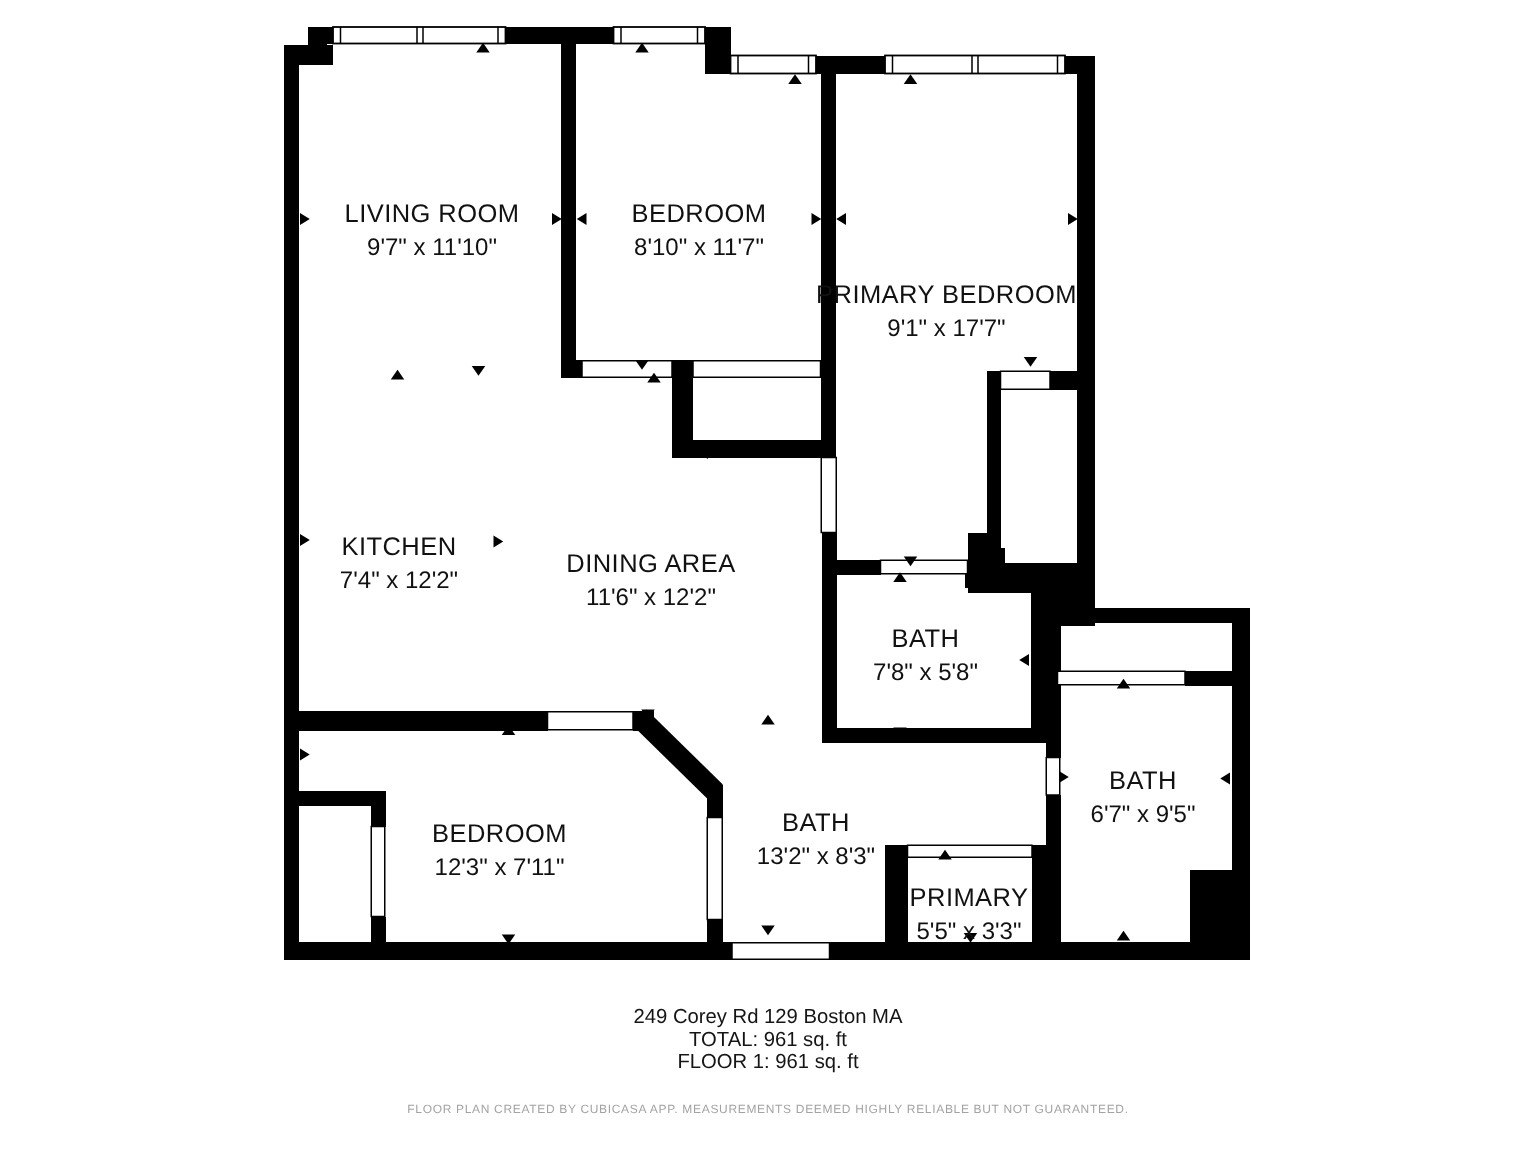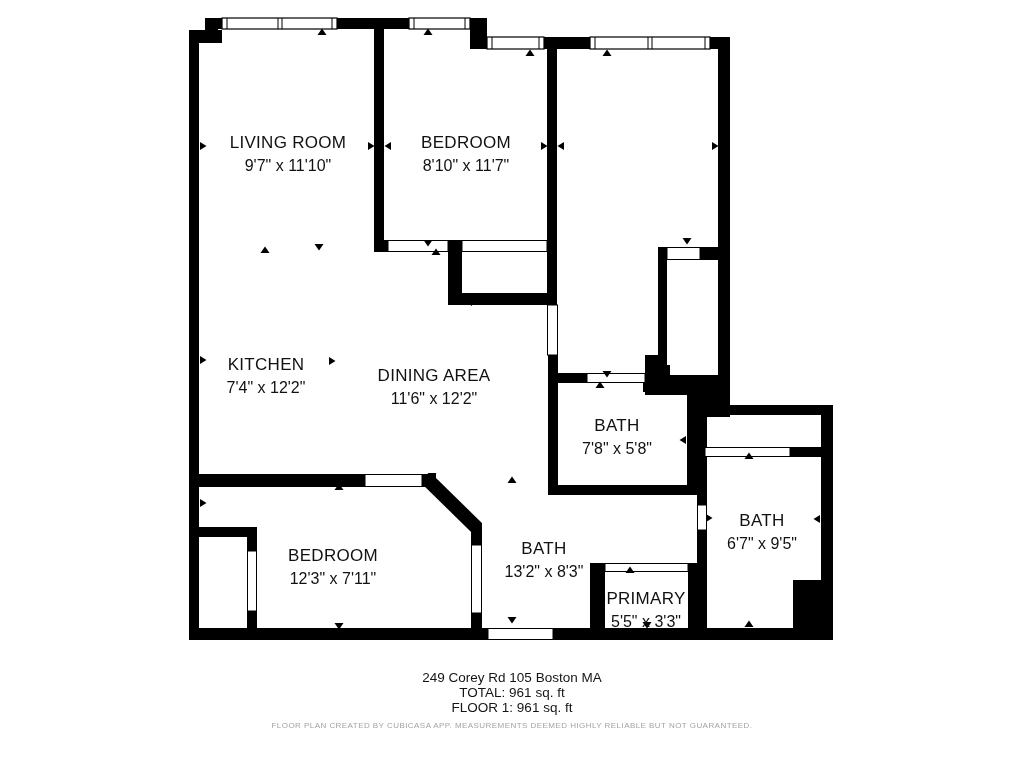--- a/index.html
+++ b/index.html
@@ -8,21 +8,21 @@
     font-family:"Liberation Sans", sans-serif; overflow:hidden;
   }
   #plan-svg { position:absolute; left:0; top:0; }
   .room { position:absolute; transform:translate(-50%,-50%); text-align:center;
           white-space:nowrap; color:#111; }
   .rname { font-size:17px; letter-spacing:0.3px; }
   .rdims { font-size:16px; margin-top:4px; }
   .footer { position:absolute; top:670px; left:0; width:100%; text-align:center; color:#151515; }
   .f-line { font-size:13.5px; line-height:15px; }
   .f-bold { font-weight:normal; }
-  .f-disclaimer { font-size:8px; color:#a3a3a3; letter-spacing:0.45px; margin-top:6px; }
+  .f-disclaimer { font-size:8px; color:#a3a3a3; letter-spacing:0.45px; margin-top:20px; }
 </style>
 </head>
 <body>
 
 <div id="stage">
 
   <svg id="plan-svg" width="1024" height="768" viewBox="0 0 1024 768">
 
     <g fill="#000" shape-rendering="crispEdges">
 
@@ -161,20 +161,24 @@
   </svg>
 
   <div class="room" style="left:288px;top:154px">
     <div class="rname">LIVING ROOM</div>
     <div class="rdims">9'7" x 11'10"</div>
   </div>
   <div class="room" style="left:466px;top:154px">
     <div class="rname">BEDROOM</div>
     <div class="rdims">8'10" x 11'7"</div>
   </div>
+  <div class="room" style="left:631px;top:208px">
+    <div class="rname">PRIMARY BEDROOM</div>
+    <div class="rdims">9'1" x 17'7"</div>
+  </div>
   <div class="room" style="left:266px;top:376px">
     <div class="rname">KITCHEN</div>
     <div class="rdims">7'4" x 12'2"</div>
   </div>
   <div class="room" style="left:434px;top:387px">
     <div class="rname">DINING AREA</div>
     <div class="rdims">11'6" x 12'2"</div>
   </div>
   <div class="room" style="left:617px;top:437px">
     <div class="rname">BATH</div>
@@ -191,19 +195,19 @@
   <div class="room" style="left:544px;top:560px">
     <div class="rname">BATH</div>
     <div class="rdims">13'2" x 8'3"</div>
   </div>
   <div class="room" style="left:646px;top:610px">
     <div class="rname">PRIMARY</div>
     <div class="rdims">5'5" x 3'3"</div>
   </div>
 
   <div class="footer">
-    <div class="f-line">249 Corey Rd 105 Boston MA</div>
+    <div class="f-line">249 Corey Rd 129 Boston MA</div>
     <div class="f-line f-bold">TOTAL: 961 sq. ft</div>
     <div class="f-line">FLOOR 1: 961 sq. ft</div>
     <div class="f-disclaimer">FLOOR PLAN CREATED BY CUBICASA APP. MEASUREMENTS DEEMED HIGHLY RELIABLE BUT NOT GUARANTEED.</div>
   </div>
 
 </div>
 
 </body></html>

